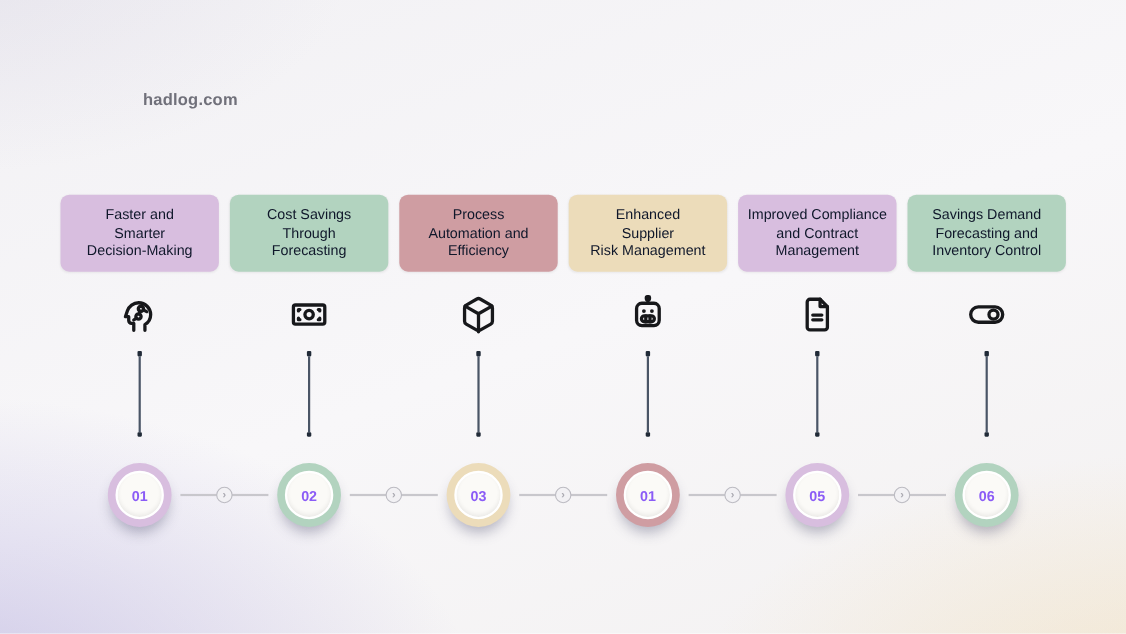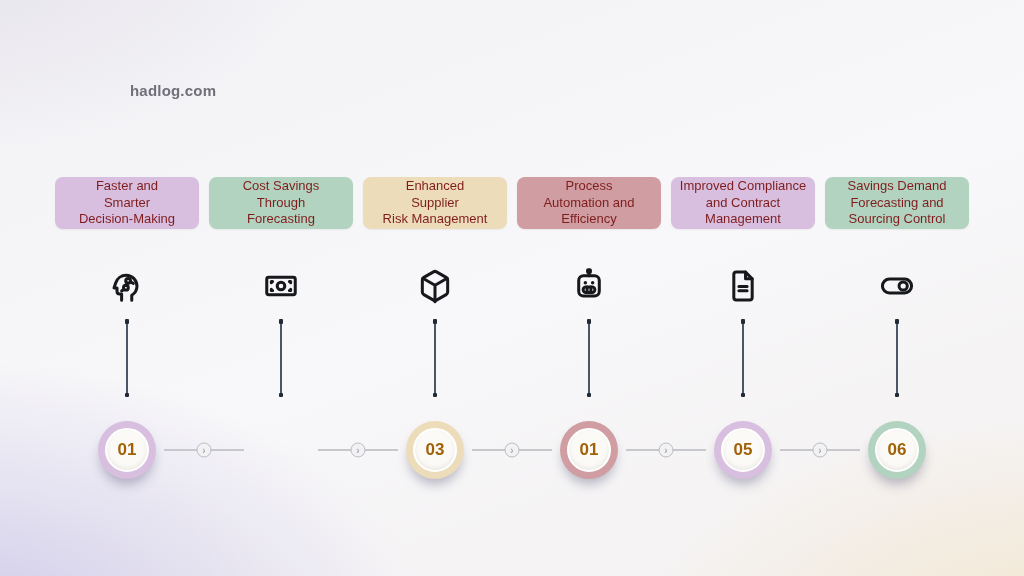--- a/index.html
+++ b/index.html
@@ -23,23 +23,23 @@
   .grid-row {
     position:absolute; left:50px; width:924px;
     display:grid; grid-template-columns:repeat(6, 1fr);
   }
   .row-boxes   { top:177px; }
   .row-icons   { top:267px; }
   .row-vlines  { top:319px; }
   .row-circles { top:421px; }
 
   .label-box {
-    margin:0 5px; height:52px; border-radius:8px;
+    margin:0 5px; height:70px; border-radius:8px;
     display:flex; flex-direction:column; align-items:center; justify-content:center;
-    background:var(--accent); color:#7f1d1d;
+    background:var(--accent); color:#0f172a;
     font-size:13px; line-height:1.28; text-align:center; padding:4px 3px;
     box-shadow:0 1px 2px rgba(0,0,0,.06);
   }
   .icon-cell { display:flex; justify-content:center; align-items:flex-start; height:42px; }
   .icon-cell svg { width:38px; height:38px; stroke:#17181b; stroke-width:1.9; fill:none;
                    stroke-linecap:round; stroke-linejoin:round; }
   .vline-cell { display:flex; flex-direction:column; align-items:center; height:78px; }
   .vline-dot  { width:4.5px; height:4.5px; background:#212b38; border-radius:1px; flex:none; }
   .vline-bar  { width:1.5px; flex:1; background:#4a5566; }
 
@@ -47,21 +47,21 @@
   .num-outer {
     width:58px; height:58px; border-radius:50%;
     background:var(--accent);
     display:flex; align-items:center; justify-content:center;
     box-shadow:0 8px 12px -3px rgba(70,70,105,.38);
   }
   .num-inner {
     width:44px; height:44px; border-radius:50%;
     background:#fbfaf7; border:2px solid #ffffff;
     display:flex; align-items:center; justify-content:center;
-    font-size:17px; font-weight:700; color:#a16207;
+    font-size:13px; font-weight:700; color:#8b5cf6;
     box-shadow:inset 0 -2px 4px rgba(0,0,0,.07);
   }
   .h-connector {
     position:absolute; top:28px; left:calc(50% + 37px); width:80px; height:2px;
     background:#c8c7cc;
   }
   .arrow-badge {
     position:absolute; left:50%; top:50%; transform:translate(-50%,-50%);
     width:15px; height:15px; border-radius:50%;
     border:1.5px solid #bcbbc2; background:#f2f1f4;
@@ -80,39 +80,39 @@
     <div class="label-box" style="--accent: #d8bedf;">
       <span>Faster and</span>
       <span>Smarter</span>
       <span>Decision-Making</span>
     </div>
     <div class="label-box" style="--accent: #b2d3bf;">
       <span>Cost Savings</span>
       <span>Through</span>
       <span>Forecasting</span>
     </div>
+    <div class="label-box" style="--accent: #cf9da2;">
+      <span>Process</span>
+      <span>Automation and</span>
+      <span>Efficiency</span>
+    </div>
     <div class="label-box" style="--accent: #ecdcba;">
       <span>Enhanced</span>
       <span>Supplier</span>
       <span>Risk Management</span>
     </div>
-    <div class="label-box" style="--accent: #cf9da2;">
-      <span>Process</span>
-      <span>Automation and</span>
-      <span>Efficiency</span>
-    </div>
     <div class="label-box" style="--accent: #d8bedf;">
       <span>Improved Compliance</span>
       <span>and Contract</span>
       <span>Management</span>
     </div>
     <div class="label-box" style="--accent: #b2d3bf;">
       <span>Savings Demand</span>
       <span>Forecasting and</span>
-      <span>Sourcing Control</span>
+      <span>Inventory Control</span>
     </div>
   </div>
 
   <div class="grid-row row-icons">
     <div class="icon-cell">
       <svg viewBox="0 0 24 24">
         <path d="M15 21v-3.2c2-1.2 3.3-3.4 3.3-5.8 0-3.8-3.1-6.8-6.9-6.8-3 0-5.6 2-6.5 4.7l-1.1 3.3h1.9v2.2c0 .9.7 1.6 1.6 1.6h1.3V21"></path>
         <circle cx="12.7" cy="8.7" r="1.5"></circle>
         <circle cx="11.3" cy="13.1" r="1.5"></circle>
         <path d="M12.3 10.1l-.6 1.6M14.1 9.3l1.9 1M10 14.1l-1.4 1"></path>
@@ -192,20 +192,23 @@
   <div class="grid-row row-circles">
     <div class="circle-cell">
       <div class="num-outer" style="--accent: #d8bedf;">
         <div class="num-inner">01</div>
       </div>
       <div class="h-connector">
         <div class="arrow-badge">›</div>
       </div>
     </div>
     <div class="circle-cell">
+      <div class="num-outer" style="--accent: #b2d3bf;">
+        <div class="num-inner">02</div>
+      </div>
       <div class="h-connector">
         <div class="arrow-badge">›</div>
       </div>
     </div>
     <div class="circle-cell">
       <div class="num-outer" style="--accent: #ecdcba;">
         <div class="num-inner">03</div>
       </div>
       <div class="h-connector">
         <div class="arrow-badge">›</div>

